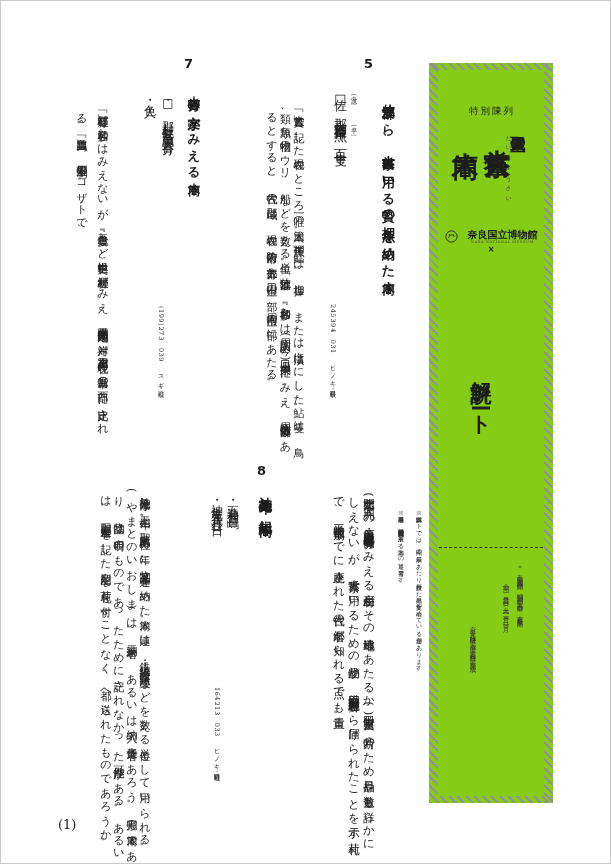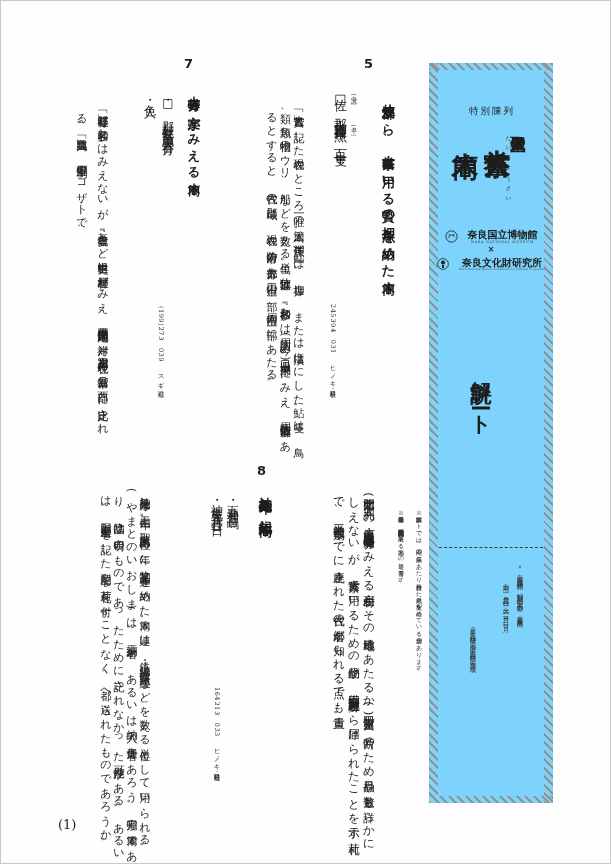--- a/index.html
+++ b/index.html
@@ -14,21 +14,21 @@
   .gothic { font-family:"DejaVu Sans","Liberation Sans",sans-serif; }
   .secnum { font-family:"DejaVu Sans","Liberation Sans",sans-serif; font-weight:bold; font-size:13px; }
   .heading { font-family:"DejaVu Sans","Liberation Sans",sans-serif; font-weight:bold; }
   .para { font-size:11px; color:#222; }
   .cap { font-size:6.5px; color:#333; letter-spacing:0.5px; }
   .boxw { position:relative; }
   .ann { position:absolute; right:-10px; top:1px; font-size:6.5px; letter-spacing:0;
          writing-mode:vertical-rl; color:#333; white-space:nowrap; }
 
   
-  .banner { position:absolute; left:428px; top:62px; width:124px; height:740px; background:#7dd3fc; }
+  .banner { position:absolute; left:428px; top:62px; width:124px; height:740px; background:#84cc16; }
   .hatch { position:absolute; background:repeating-linear-gradient(45deg,#929292 0 2px,transparent 2px 6px); }
   .hatch-l { left:0; top:0; width:9px; height:100%; }
   .hatch-r { right:0; top:0; width:9px; height:100%; }
   .hatch-t { left:0; top:0; width:100%; height:7px; }
   .hatch-b { left:0; bottom:0; width:100%; height:7px; }
   .dashline { position:absolute; left:10px; width:104px; border-top:1.5px dashed #3a3a3a; }
   .logo-row { display:flex; align-items:center; justify-content:center; gap:10px; }
   .logo-text { text-align:center; line-height:1.05; }
 </style>
 </head>
@@ -87,33 +87,20 @@
             <circle cx="6.5" cy="6.5" r="5.6" fill="none" stroke="#222" stroke-width="0.9"></circle>
             <path d="M3.5 8 C5 4,8 4,9.5 7 M5 6 L4 4 M8 6 L9 4" fill="none" stroke="#222" stroke-width="0.8"></path>
           </svg>
       </span>
       <span class="logo-text">
         <span style="display:block; font-size:10px; font-weight:bold;">奈良国立博物館</span>
         <span style="display:block; font-size:3.5px; letter-spacing:0.6px; color:#444;">NARA NATIONAL MUSEUM</span>
       </span>
     </div>
     <div class="abs gothic" style="left:0; top:182px; width:124px; text-align:center; font-size:8px; font-weight:bold;">×</div>
-    <div class="abs logo-row" style="left:6px; top:192px; width:112px;">
-      <span>
-        <svg width="12" height="12" viewBox="0 0 12 12">
-            <circle cx="6" cy="6" r="5.4" fill="none" stroke="#222" stroke-width="0.8"></circle>
-            <circle cx="6" cy="4.5" r="2" fill="#222"></circle>
-            <rect x="5" y="7" width="2" height="3" fill="#222"></rect>
-          </svg>
-      </span>
-      <span class="logo-text">
-        <span style="display:block; font-size:10px; font-weight:bold;">奈良文化財研究所</span>
-        <span style="display:block; font-size:3px; color:#555;">Nara National Research Institute for Cultural Properties</span>
-      </span>
-    </div>
 
     <div class="abs v" style="left:38px; top:301px; height:115px; font-size:21px; font-weight:bold; letter-spacing:3px;">解説シート</div>
 
     <div class="dashline" style="top:484px;"></div>
 
     <div class="abs v" style="left:86px; top:498px; height:205px; font-size:6.5px; letter-spacing:1.5px; color:#333;">＊奈良国立博物館　特別陳列「聖武天皇の大嘗祭木簡」</div>
     <div class="abs v" style="left:72px; top:515px; height:195px; font-size:6.5px; letter-spacing:1.5px; color:#333;">会期　一〇月二二日(火)ー一一月一一日(月)</div>
     <div class="abs v" style="left:39px; top:558px; height:172px; font-size:6.5px; letter-spacing:2.5px; color:#333;">奈良文化財研究所歴史史料研究室作成</div>
   </div>
 

